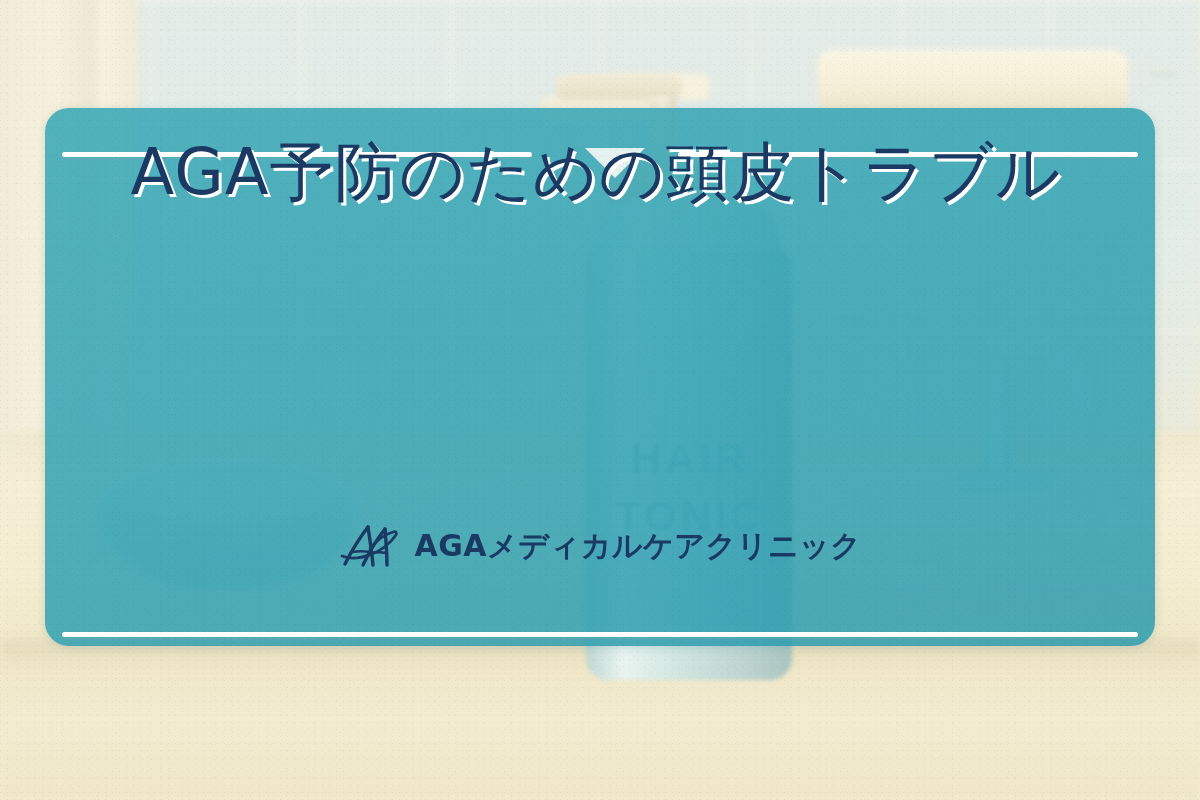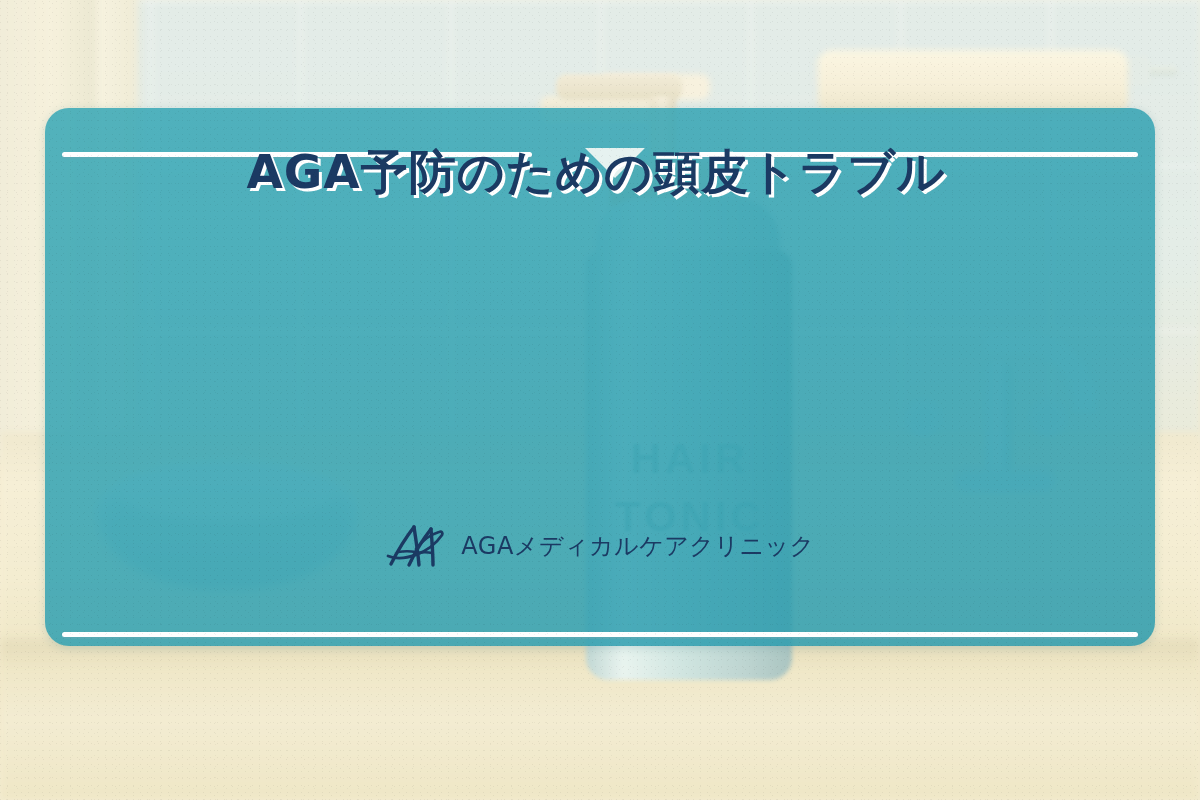--- a/index.html
+++ b/index.html
@@ -228,39 +228,39 @@
     border-right:30px solid transparent;
     border-top:30px solid #e6f2f0;
   }
 
   
   .headline {
     position:absolute; left:0; right:8px; top:126px;
     text-align:center;
     color:#1b3a63;
     font-family:"DejaVu Sans", "Liberation Sans", sans-serif;
-    font-weight:700;
-    font-size:47px;
+    font-weight:400;
+    font-size:64px;
     line-height:92px;
     letter-spacing:1px;
     text-shadow:3px 3px 0 #ffffff;
     white-space:nowrap;
   }
   .headline .ln { display:block; }
 
   
   .brand {
     position:absolute; left:0; right:0; top:522px;
     display:flex; align-items:center; justify-content:center; gap:14px;
   }
   .brand-mark { width:62px; height:48px; display:block; }
   .brand-name {
     color:#1b3a63;
     font-family:"DejaVu Sans", "Liberation Sans", sans-serif;
-    font-size:24px; font-weight:400; letter-spacing:.5px;
+    font-size:30px; font-weight:700; letter-spacing:.5px;
     white-space:nowrap;
   }
 
   
   .grain {
     position:absolute; inset:0; pointer-events:none;
     opacity:.05;
     background-image:
       radial-gradient(circle at 12% 22%, #000 0.5px, transparent 0.6px),
       radial-gradient(circle at 62% 72%, #000 0.5px, transparent 0.6px),

